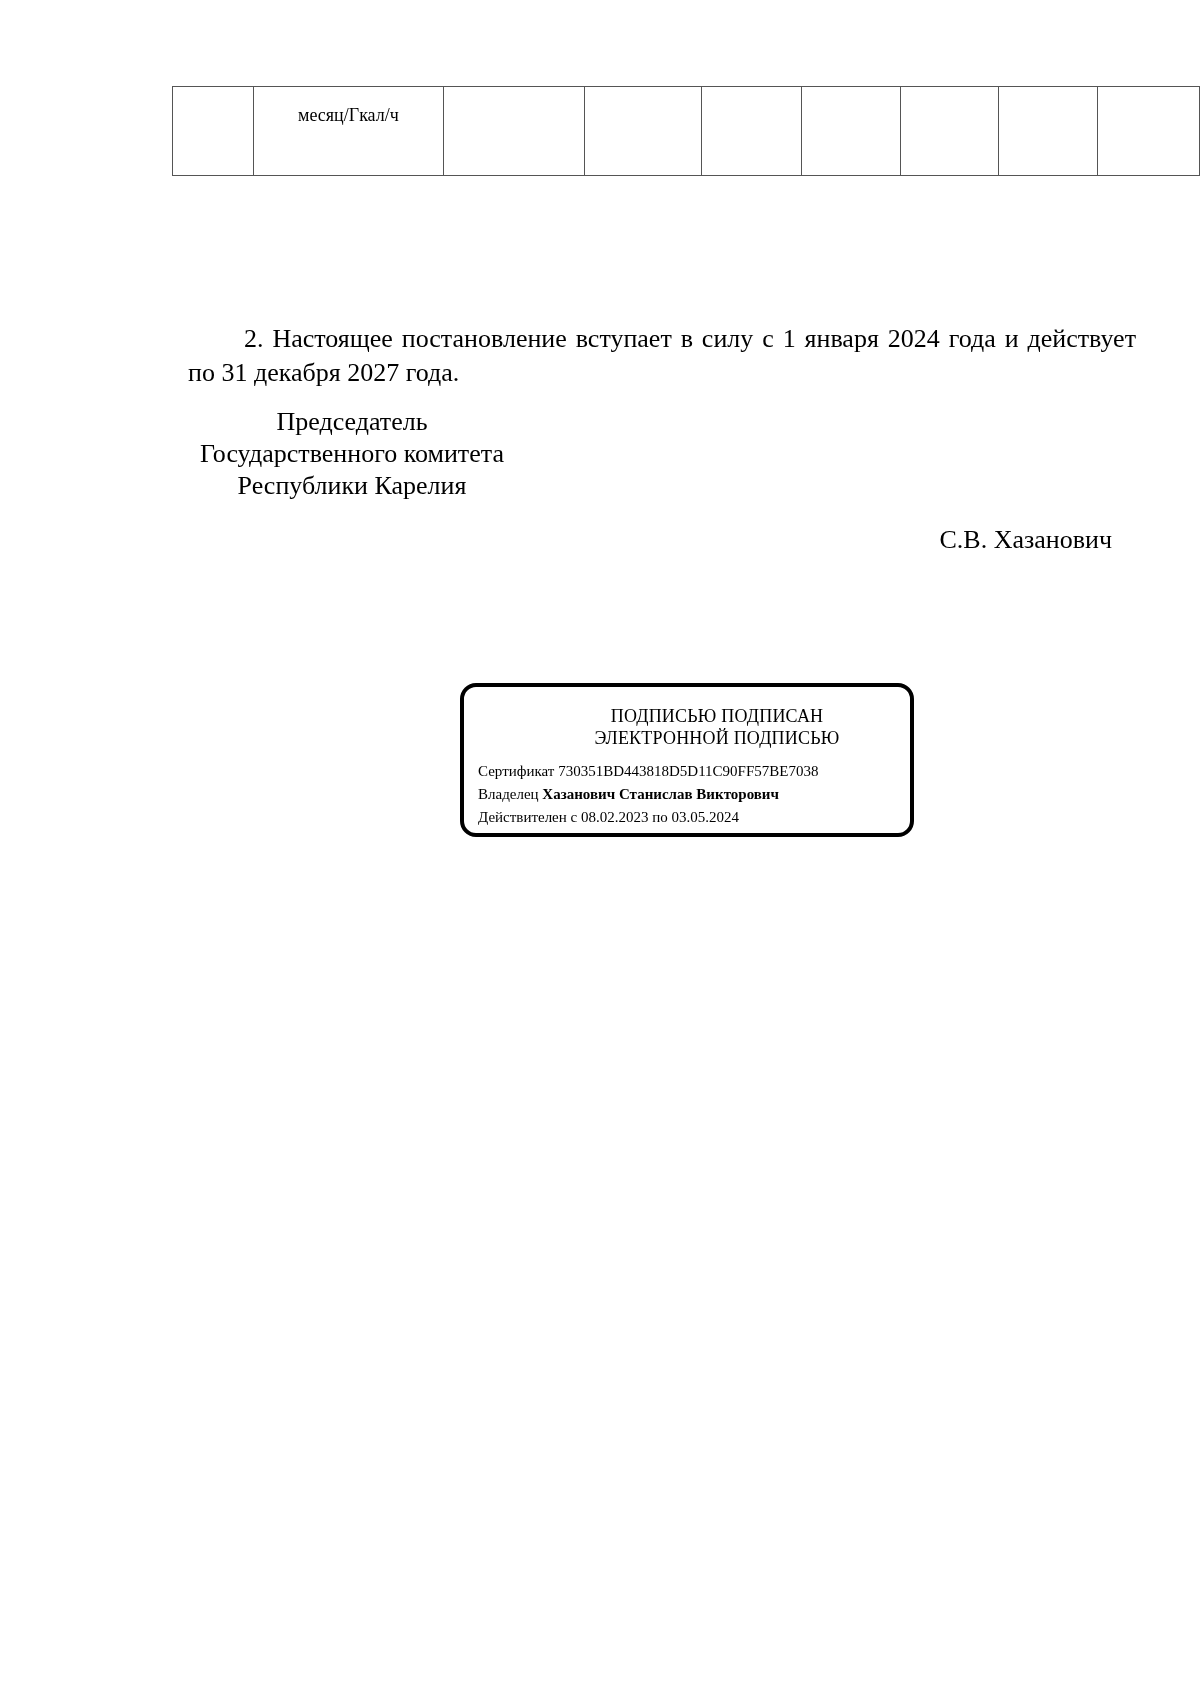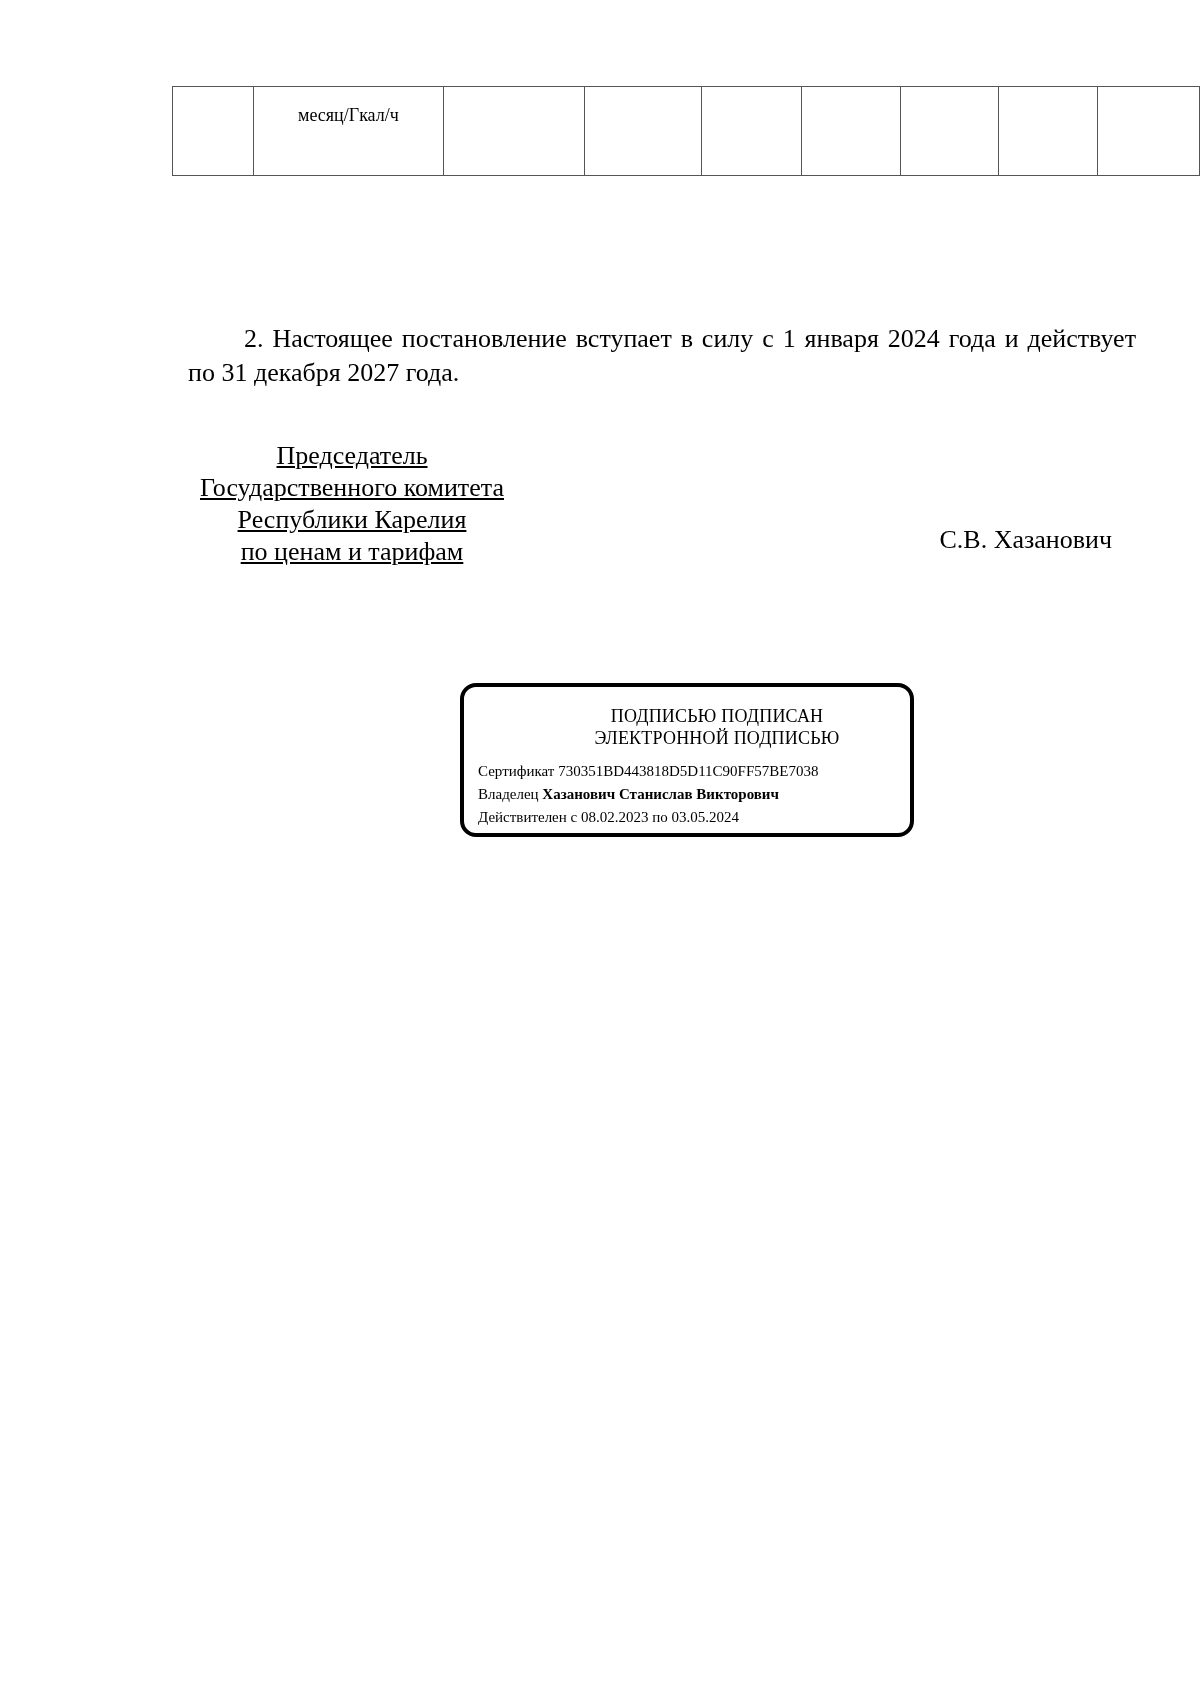--- a/index.html
+++ b/index.html
@@ -4,22 +4,22 @@
   <style>
     html, body { margin: 0; padding: 0; background: #ffffff; }
     body { width: 1200px; height: 1697px; position: relative; overflow: hidden;
       font-family: "Liberation Serif", "DejaVu Serif", serif; color: #000; }
     .tbl { position: absolute; left: 172px; top: 86px; border-collapse: collapse; }
     .tbl td { border: 1.5px solid #555; height: 56px; padding: 16px; vertical-align: top;
       font-size: 18px; text-align: center; }
     .tbl td .cell { padding-top: 2px; display: block; }
     .para { position: absolute; left: 172px; top: 306px; width: 948px; font-size: 26px;
       line-height: 34px; text-align: justify; text-indent: 56px; margin: 16px; }
-    .sig-left { position: absolute; left: 172px; top: 440px; width: 360px; text-align: center;
-      font-size: 26px; line-height: 32px; text-decoration: underline; }
+    .sig-left { position: absolute; left: 172px; top: 406px; width: 360px; text-align: center;
+      font-size: 26px; line-height: 32px; }
     .sig-left div { white-space: nowrap; }
     .sig-name { position: absolute; right: 88px; top: 524px; font-size: 26px; line-height: 32px; }
     .stamp { position: absolute; left: 460px; top: 683px; width: 454px; height: 154px;
       border: 4px solid #000; border-radius: 16px; box-sizing: border-box; }
     .stamp-title { position: absolute; left: 0; right: 0; top: 18px; text-align: center;
       font-size: 18px; line-height: 22px; letter-spacing: 0.2px; padding-left: 60px; }
     .stamp-lines { position: absolute; left: 14px; top: 73px; font-size: 15px; line-height: 23px; }
     .stamp-lines b { font-weight: bold; text-align: right; }
   </style>
 </head>
@@ -58,21 +58,20 @@
   </tr>
 </tbody>
   </table>
 
 <p class="para">2. Настоящее постановление вступает в силу с 1 января 2024 года и действует по 31 декабря 2027 года.</p>
 
 <div class="sig-left">
   <div>Председатель</div>
   <div>Государственного комитета</div>
   <div>Республики Карелия</div>
-  <div>по ценам и тарифам</div>
 </div>
 <div class="sig-name">С.В. Хазанович</div>
 
 <div class="stamp">
   <div class="stamp-title">
     <div>ПОДПИСЬЮ ПОДПИСАН</div>
     <div>ЭЛЕКТРОННОЙ ПОДПИСЬЮ</div>
   </div>
   <div class="stamp-lines">
     <div>

